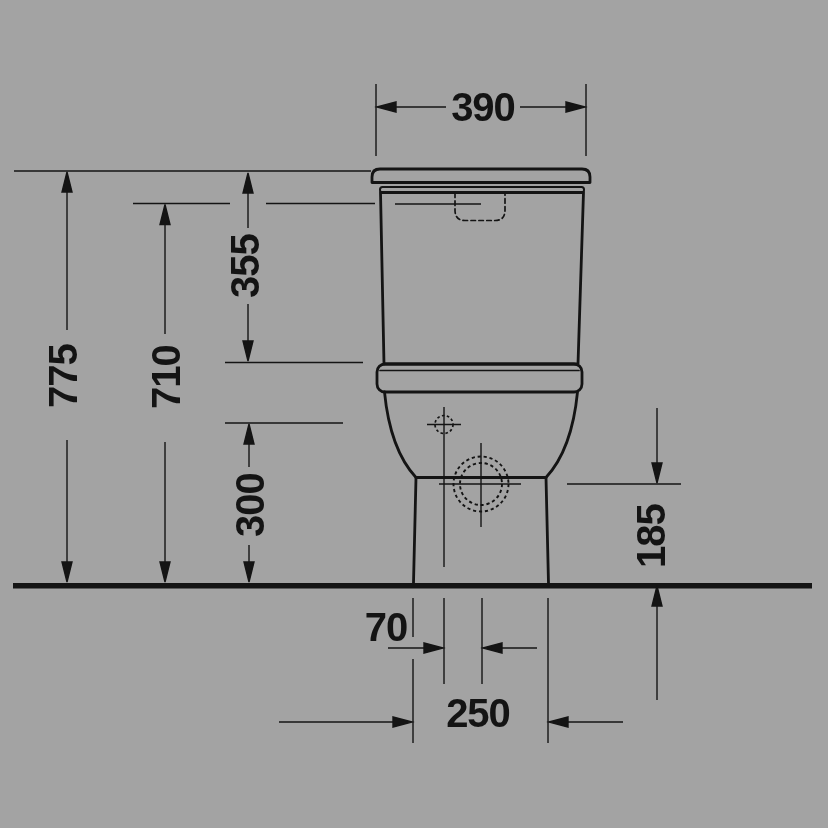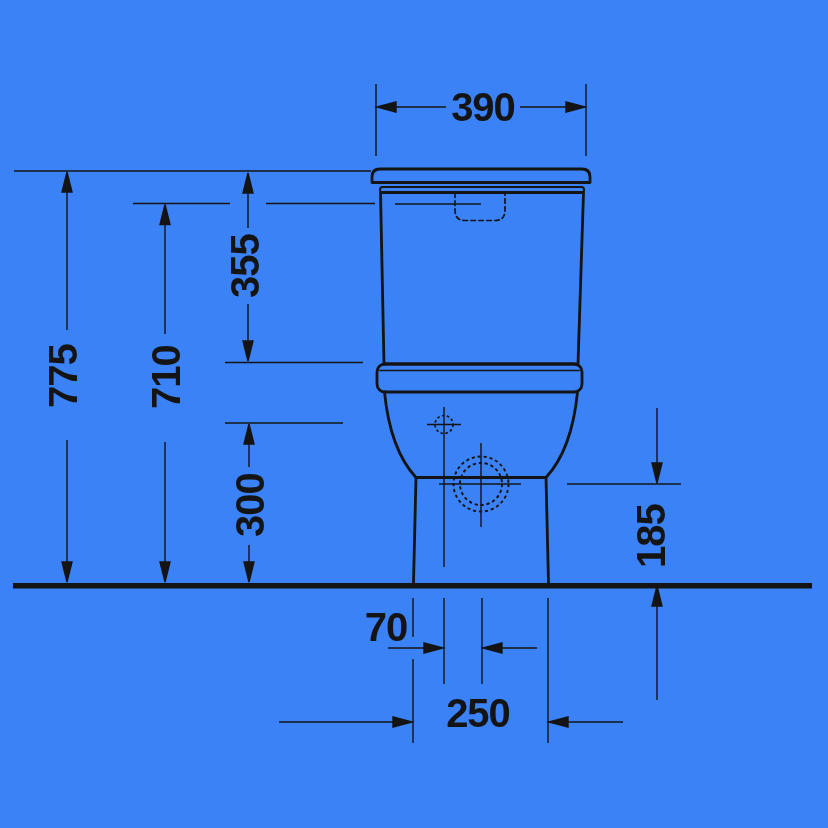--- a/index.html
+++ b/index.html
@@ -1,19 +1,19 @@
 <!DOCTYPE html>
 <html><head>
 <meta charset="utf-8">
 <style>
   html,body{margin:0;padding:0;background:#ffffff;}
   .canvas{
     position:relative;
     width:828px;height:828px;
-    background:#3b82f6;
+    background:#a3a3a3;
     overflow:hidden;
     font-family:"Liberation Sans", sans-serif;
   }
   svg{display:block;}
   text{
     font-family:"Liberation Sans", sans-serif;
     font-weight:bold;
     font-size:40px;
     letter-spacing:-1px;
   }

